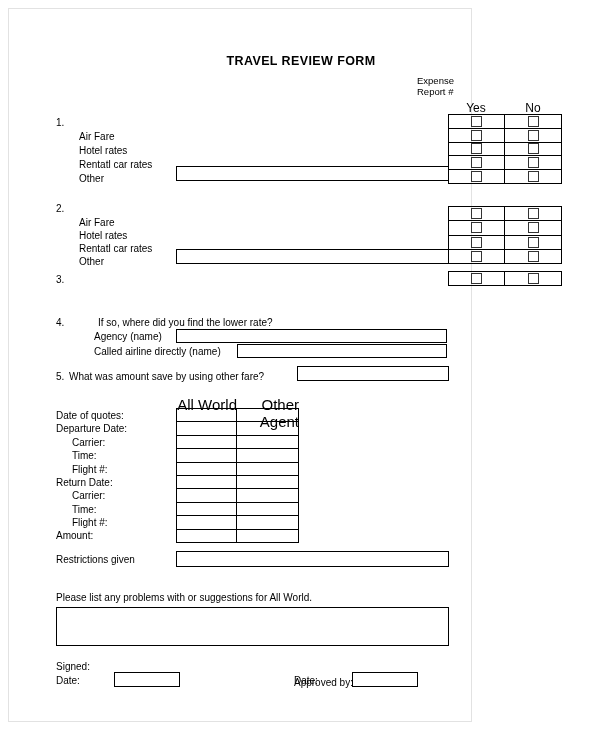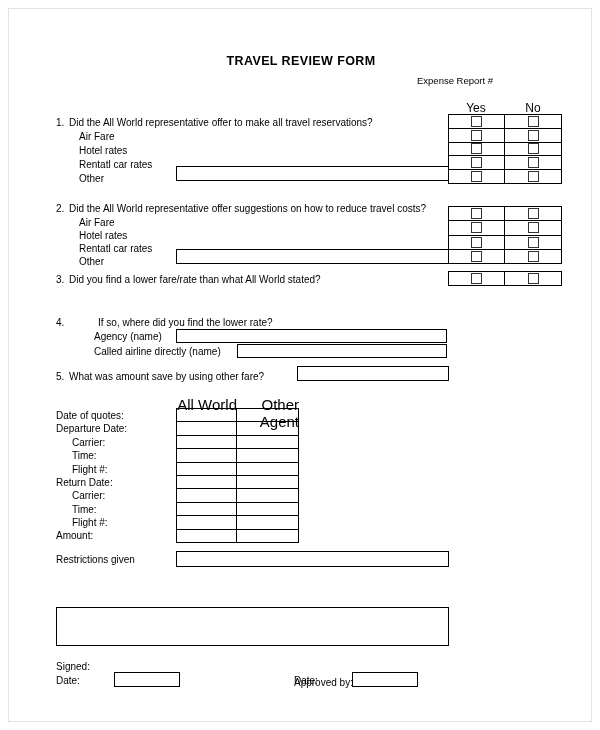--- a/index.html
+++ b/index.html
@@ -14,21 +14,21 @@
     font-family: "Liberation Sans", sans-serif;
     color: #000000;
     overflow: hidden;
   }
 
   
   .page {
     position: absolute;
     left: 8px;
     top: 8px;
-    width: 584px;
+    width: 464px;
     height: 714px;
     border: 1px solid #e2e2e2;
     box-sizing: border-box;
     background: #ffffff;
   }
 
   
   .form-title {
     position: absolute;
     left: 0;
@@ -153,21 +153,20 @@
 
 <div class="page">
 
   <div class="form-title">TRAVEL REVIEW FORM</div>
   <div class="expense-report">Expense Report #</div>
 
   <div class="yn-header" style="left:439px; top:92px;">Yes</div>
   <div class="yn-header" style="left:496px; top:92px;">No</div>
 
   <div class="q-num" style="left:47px; top:108px;">1.</div>
-  <div class="q-text" style="left:60px; top:108px;">Did the All World representative offer to make all travel reservations?</div>
   <div class="sub-item" style="left:70px; top:122px;">Air Fare</div>
   <div class="sub-item" style="left:70px; top:136px;">Hotel rates</div>
   <div class="sub-item" style="left:70px; top:150px;">Rentatl car rates</div>
   <div class="sub-item" style="left:70px; top:164px;">Other</div>
 
   <div class="wbox" style="left:167px; top:157px; width:273px; height:15px;"></div>
 
   <div class="yn-grid" style="left:439px; top:105px; width:114px; height:70px;">
     <div class="yn-row">
       <div class="yn-cell">
@@ -205,21 +204,20 @@
       <div class="yn-cell">
           <span class="cbox"></span>
         </div>
       <div class="yn-cell">
           <span class="cbox"></span>
         </div>
     </div>
   </div>
 
   <div class="q-num" style="left:47px; top:194px;">2.</div>
-  <div class="q-text" style="left:60px; top:194px;">Did the All World representative offer suggestions on how to reduce travel costs?</div>
   <div class="sub-item" style="left:70px; top:208px;">Air Fare</div>
   <div class="sub-item" style="left:70px; top:221px;">Hotel rates</div>
   <div class="sub-item" style="left:70px; top:234px;">Rentatl car rates</div>
   <div class="sub-item" style="left:70px; top:247px;">Other</div>
 
   <div class="wbox" style="left:167px; top:240px; width:273px; height:15px;"></div>
 
   <div class="yn-grid" style="left:439px; top:197px; width:114px; height:58px;">
     <div class="yn-row">
       <div class="yn-cell">
@@ -249,21 +247,20 @@
       <div class="yn-cell">
           <span class="cbox"></span>
         </div>
       <div class="yn-cell">
           <span class="cbox"></span>
         </div>
     </div>
   </div>
 
   <div class="q-num" style="left:47px; top:265px;">3.</div>
-  <div class="q-text" style="left:60px; top:265px;">Did you find a lower fare/rate than what All World stated?</div>
 
   <div class="yn-grid" style="left:439px; top:262px; width:114px; height:15px;">
     <div class="yn-row">
       <div class="yn-cell">
           <span class="cbox"></span>
         </div>
       <div class="yn-cell">
           <span class="cbox"></span>
         </div>
     </div>
@@ -335,20 +332,21 @@
     </div>
     <div class="cmp-row">
       <div class="cmp-cell"></div>
       <div class="cmp-cell"></div>
     </div>
   </div>
 
   <div class="q-text" style="left:47px; top:545px;">Restrictions given</div>
   <div class="wbox" style="left:167px; top:542px; width:273px; height:16px;"></div>
 
+  <div class="q-text" style="left:47px; top:583px;">Please list any problems with or suggestions for All World.</div>
   <div class="wbox" style="left:47px; top:598px; width:393px; height:39px;"></div>
 
 
   <div class="foot-text" style="left:47px; top:652px;">Signed:</div>
   <div class="foot-text" style="left:285px; top:652px;margin-top:16px;">Approved by:</div>
 
   <div class="foot-text" style="left:47px; top:666px;">Date:</div>
   <div class="wbox" style="left:105px; top:663px; width:66px; height:15px;"></div>
 
   <div class="foot-text" style="left:285px; top:666px;">Date:</div>

